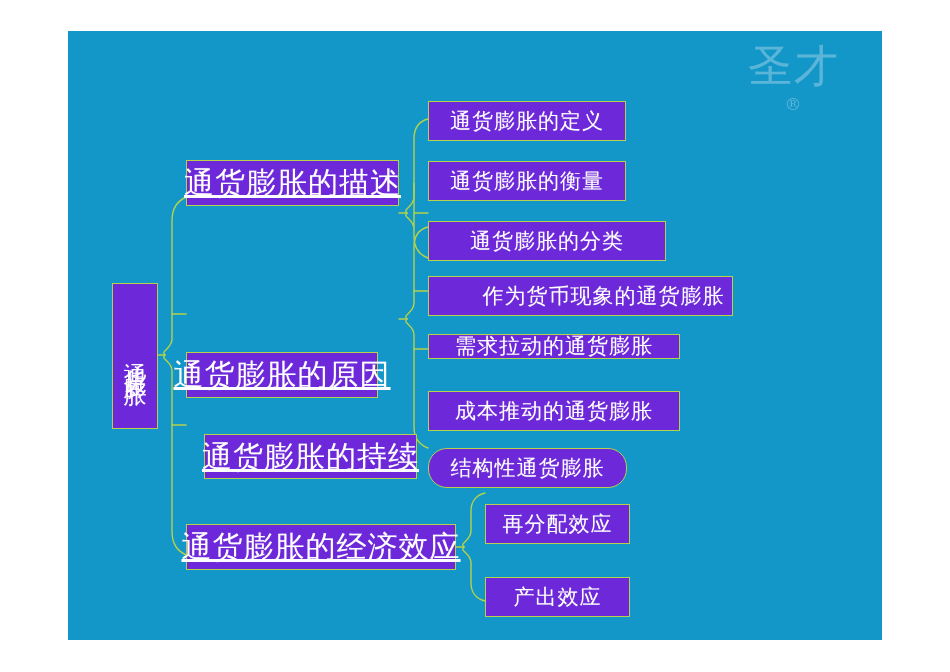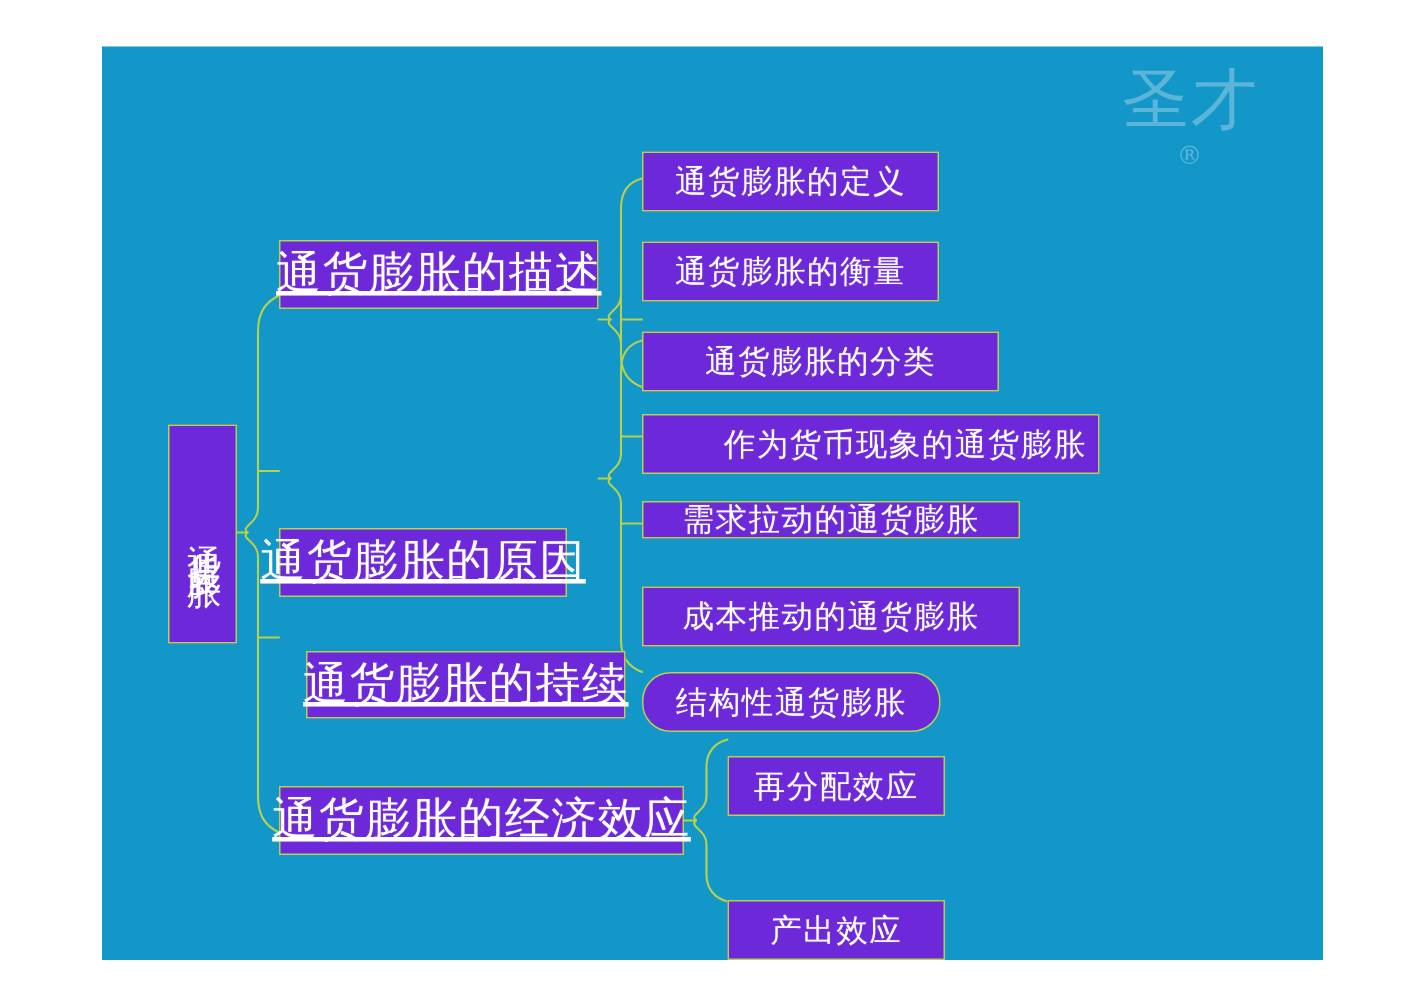--- a/index.html
+++ b/index.html
@@ -159,21 +159,21 @@
     <div class="node lvl2" style="left:360px; top:245px; width:305px; height:40px;padding-left:46px;">作为货币现象的通货膨胀</div>
 
     <div class="node lvl2" style="left:360px; top:303px; width:252px; height:25px;">需求拉动的通货膨胀</div>
 
     <div class="node lvl2" style="left:360px; top:360px; width:252px; height:40px;">成本推动的通货膨胀</div>
 
     <div class="node lvl2" style="left:360px; top:417px; width:199px; height:40px;border-radius:19px;">结构性通货膨胀</div>
 
     <div class="node lvl2" style="left:417px; top:473px; width:145px; height:40px;">再分配效应</div>
 
-    <div class="node lvl2" style="left:417px; top:546px; width:145px; height:40px;margin-top:23px;">产出效应</div>
+    <div class="node lvl2" style="left:417px; top:546px; width:145px; height:40px;">产出效应</div>
 
     <div id="watermark">
       <span>圣才</span>
         <span class="reg">®</span>
     </div>
 
   </div>
 </div>
 
 </body></html>

